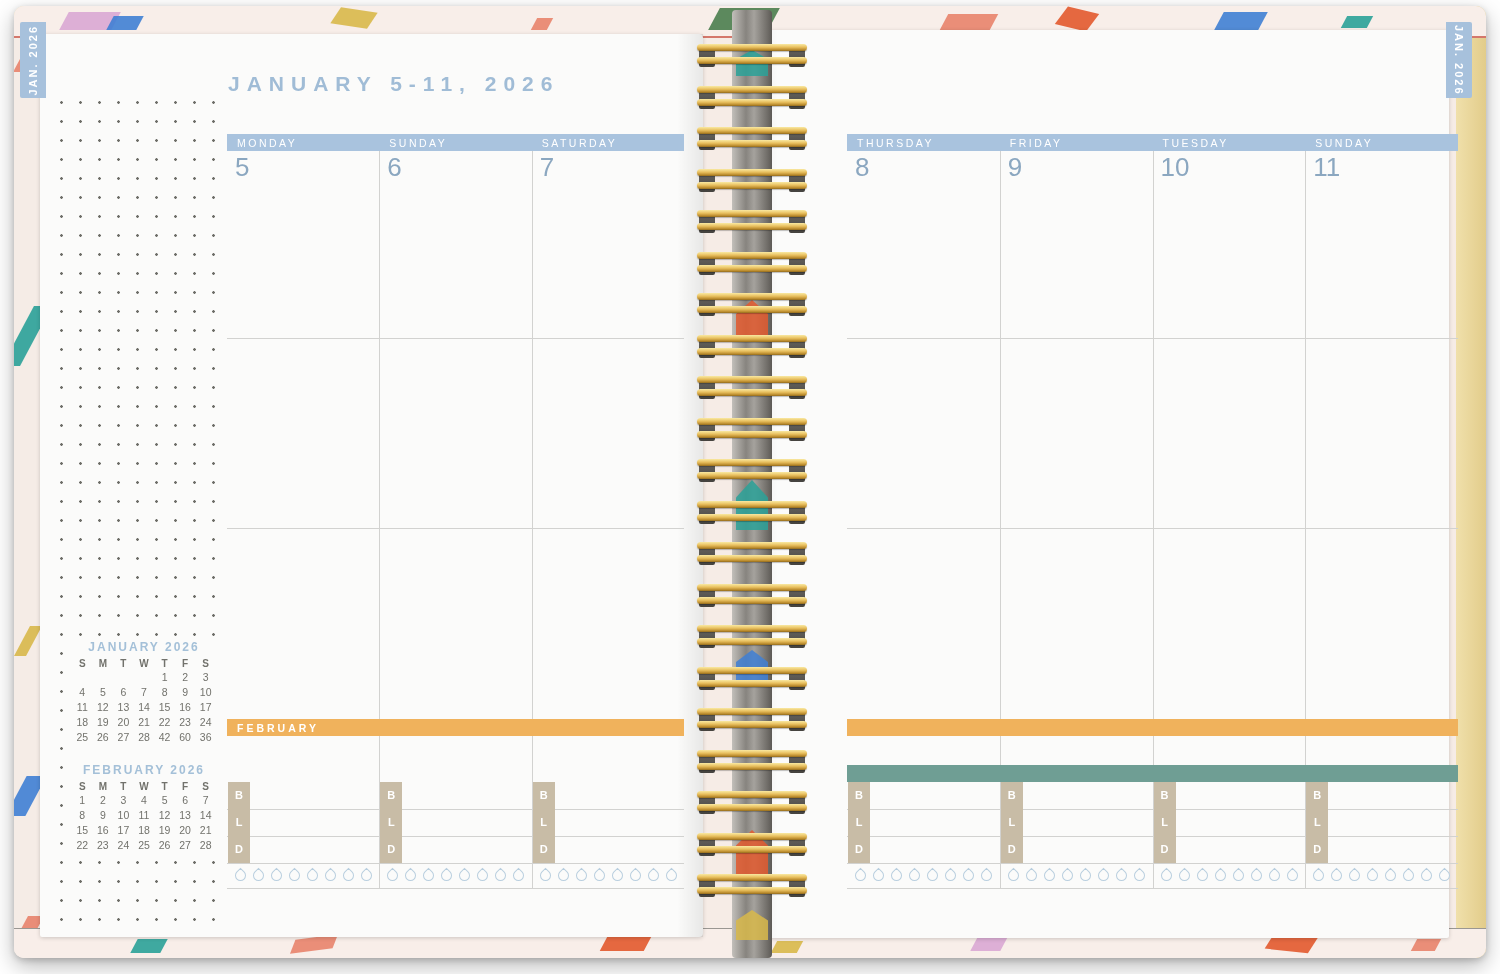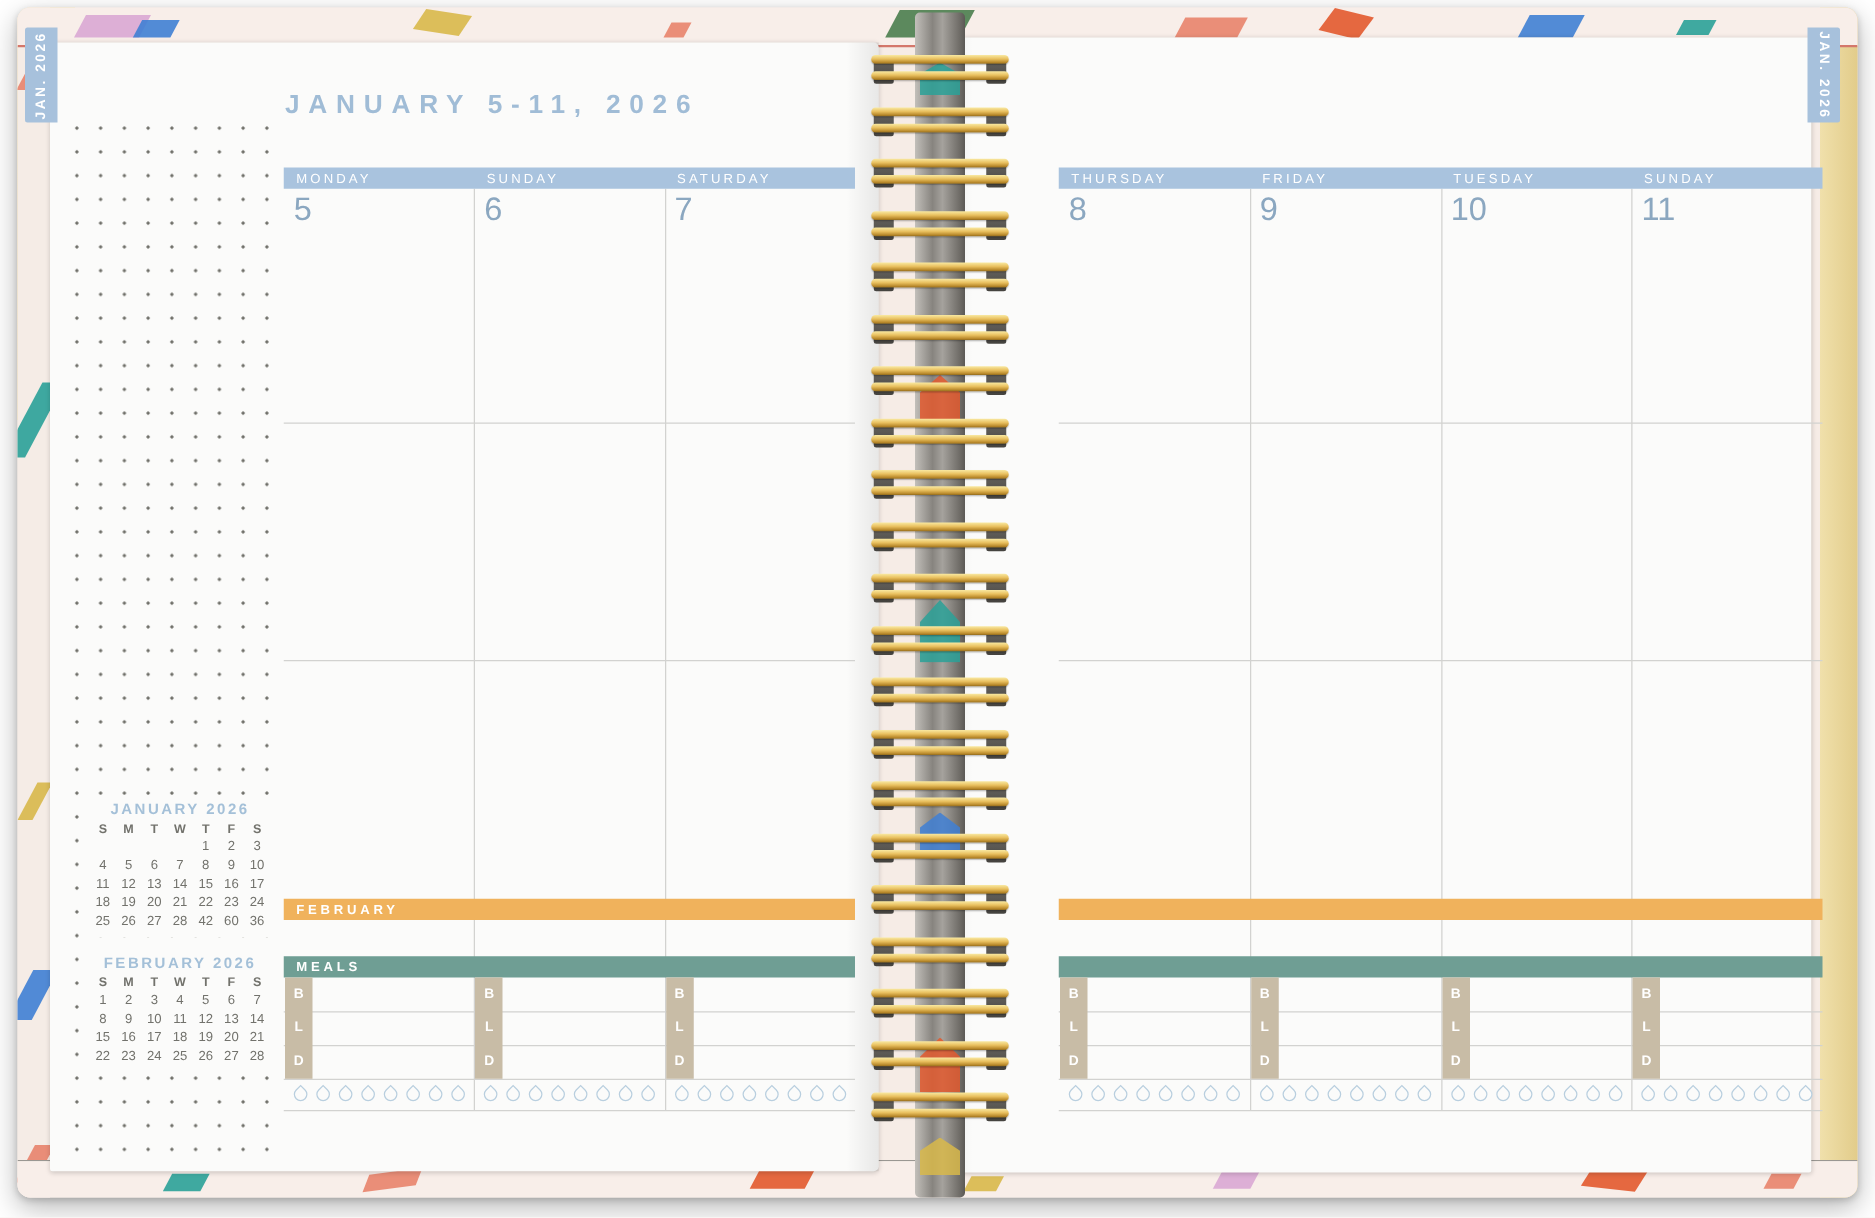--- a/index.html
+++ b/index.html
@@ -157,23 +157,20 @@
       <div class="vline" style="left: 33.3333%;"></div>
       <div class="vline" style="left: 66.6667%;"></div>
       <div class="hline" style="top: 204px;"></div>
       <div class="hline" style="top: 394px;"></div>
       <div class="hline" style="top: 675px;"></div>
       <div class="hline" style="top: 702px;"></div>
       <div class="hline" style="top: 729px;"></div>
       <div class="hline" style="top: 754px;"></div>
       <div class="section-bar gratitude-bar">
         <div class="bar-label">FEBRUARY</div>
-      </div>
-      <div class="section-bar meals-bar">
-        <div class="bar-label">MEALS</div>
       </div>
       <div class="meal-strip" style="left: calc(0% + 1px);">
         <div class="meal-letter">B</div>
         <div class="meal-letter">L</div>
         <div class="meal-letter">D</div>
       </div>
       <div class="meal-strip" style="left: calc(33.3333% + 1px);">
         <div class="meal-letter">B</div>
         <div class="meal-letter">L</div>
         <div class="meal-letter">D</div>

